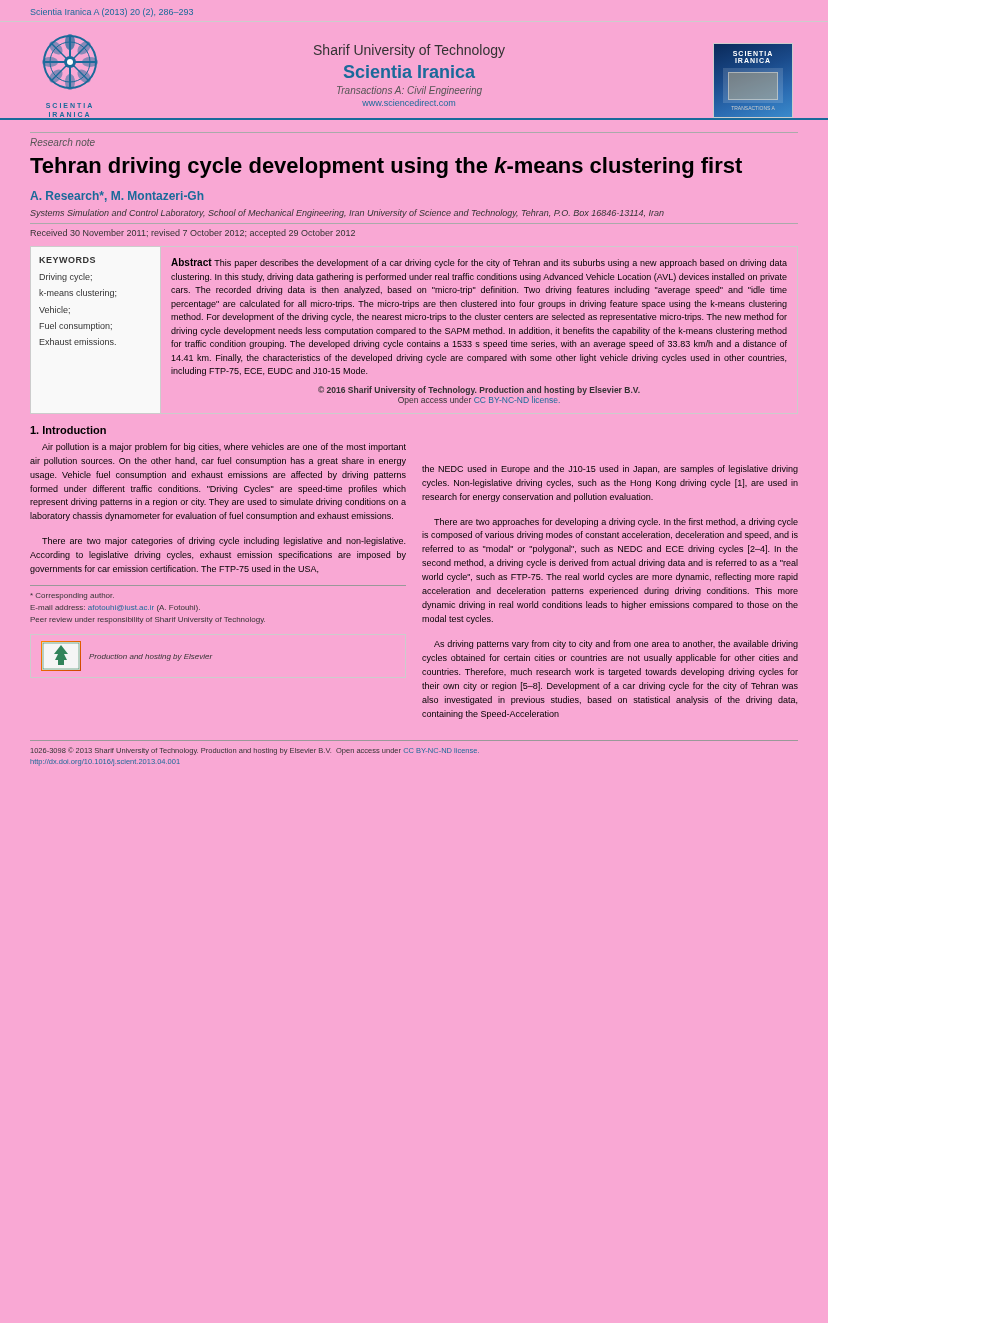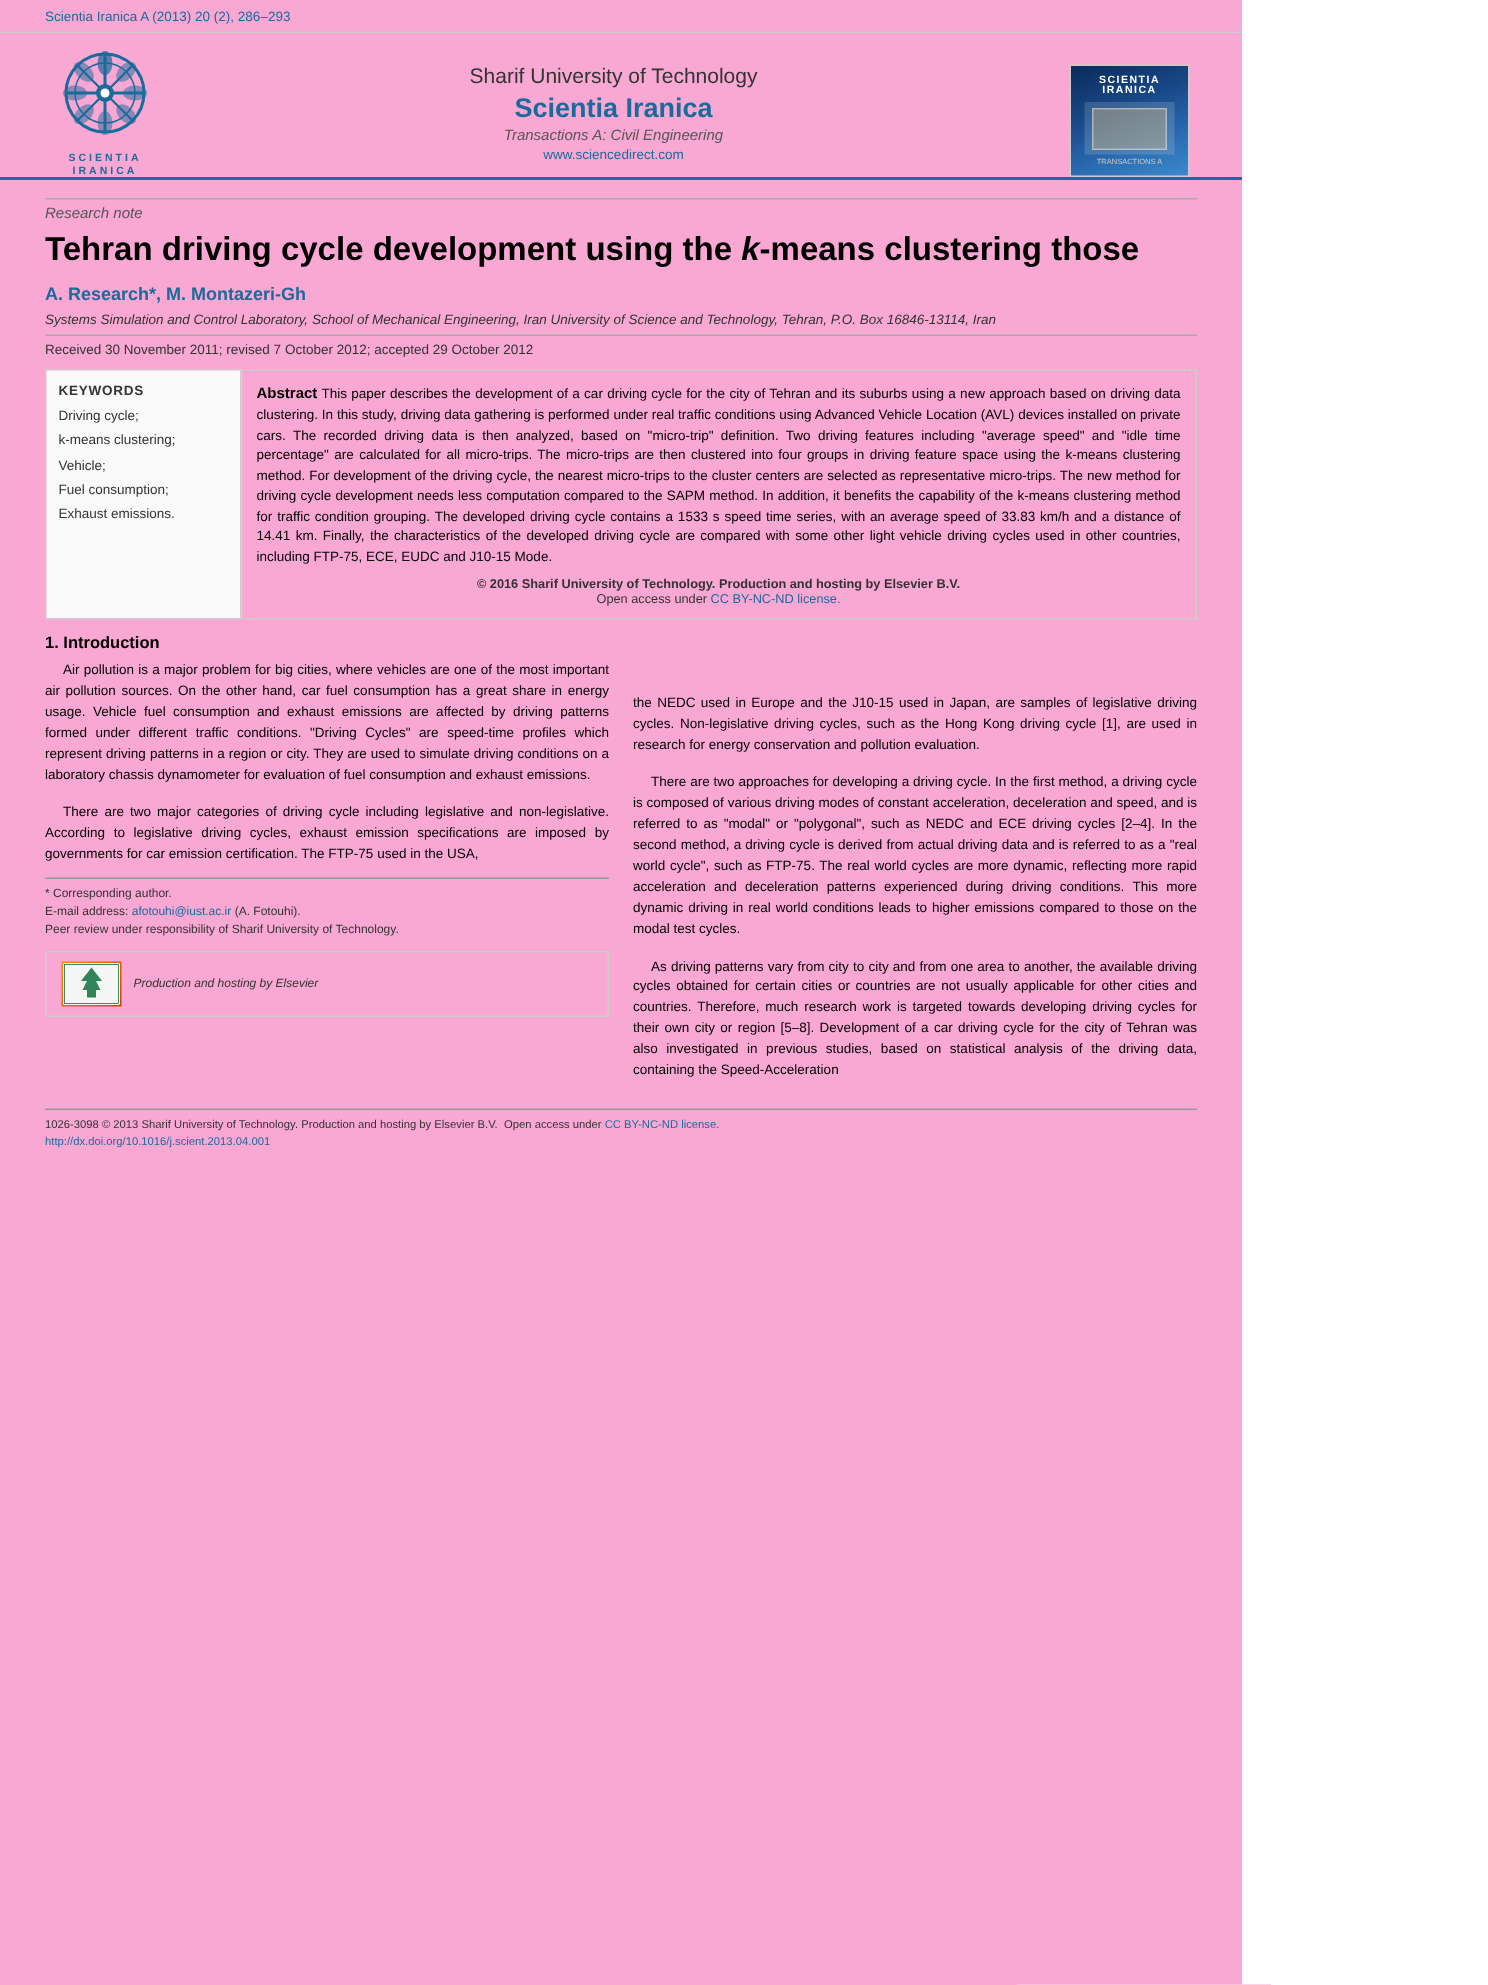--- a/index.html
+++ b/index.html
@@ -379,21 +379,21 @@
     </div>
   </div>
 
   <div class="main-content">
 
     <div class="thin-line"></div>
 
     <div class="research-note">Research note</div>
 
     <div class="article-title">
-      <span>Tehran driving cycle development using the </span><em>k</em><span>-means clustering those</span>
+      <span>Tehran driving cycle development using the </span><em>k</em><span>-means clustering first</span>
     </div>
 
     <div class="authors">A. Research*, M. Montazeri-Gh</div>
 
     <div class="affiliation">Systems Simulation and Control Laboratory, School of Mechanical Engineering, Iran University of Science and Technology, Tehran, P.O. Box 16846-13114, Iran</div>
 
     <div class="received-line">Received 30 November 2011; revised 7 October 2012; accepted 29 October 2012</div>
 
     <div class="abstract-keywords-section">
       <div class="keywords-panel">

